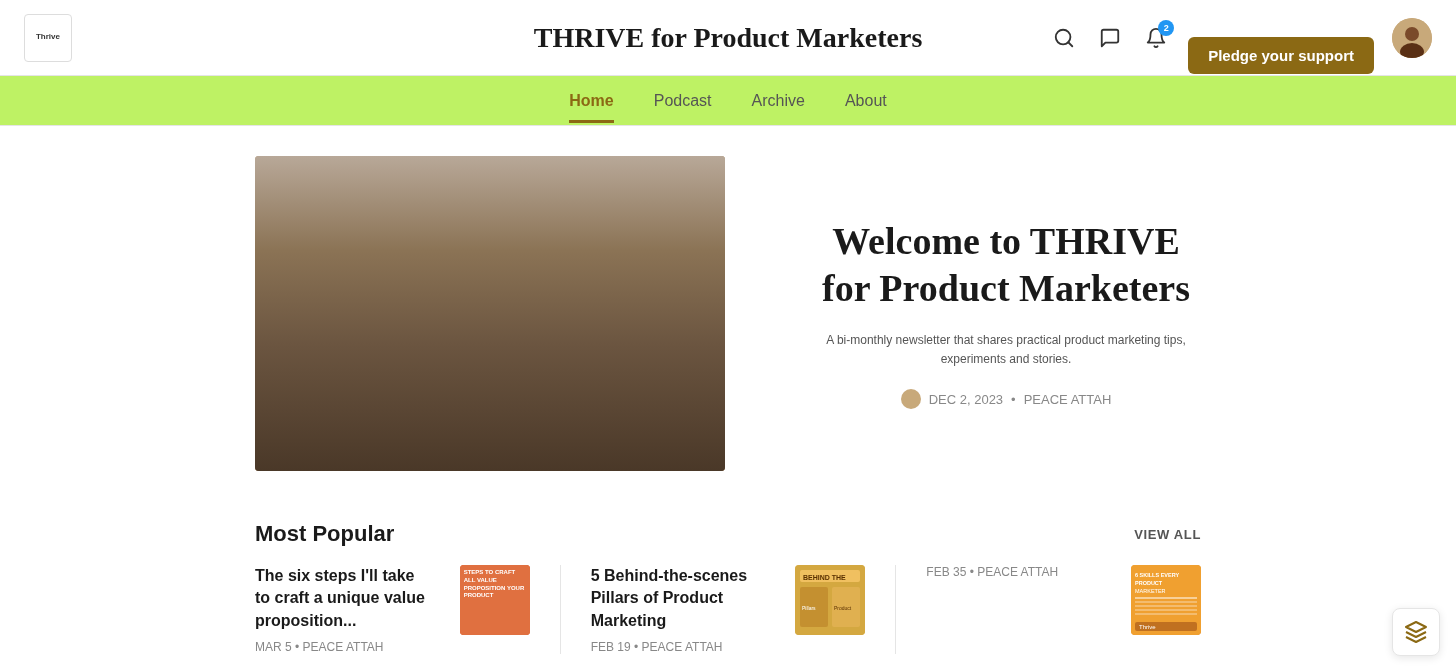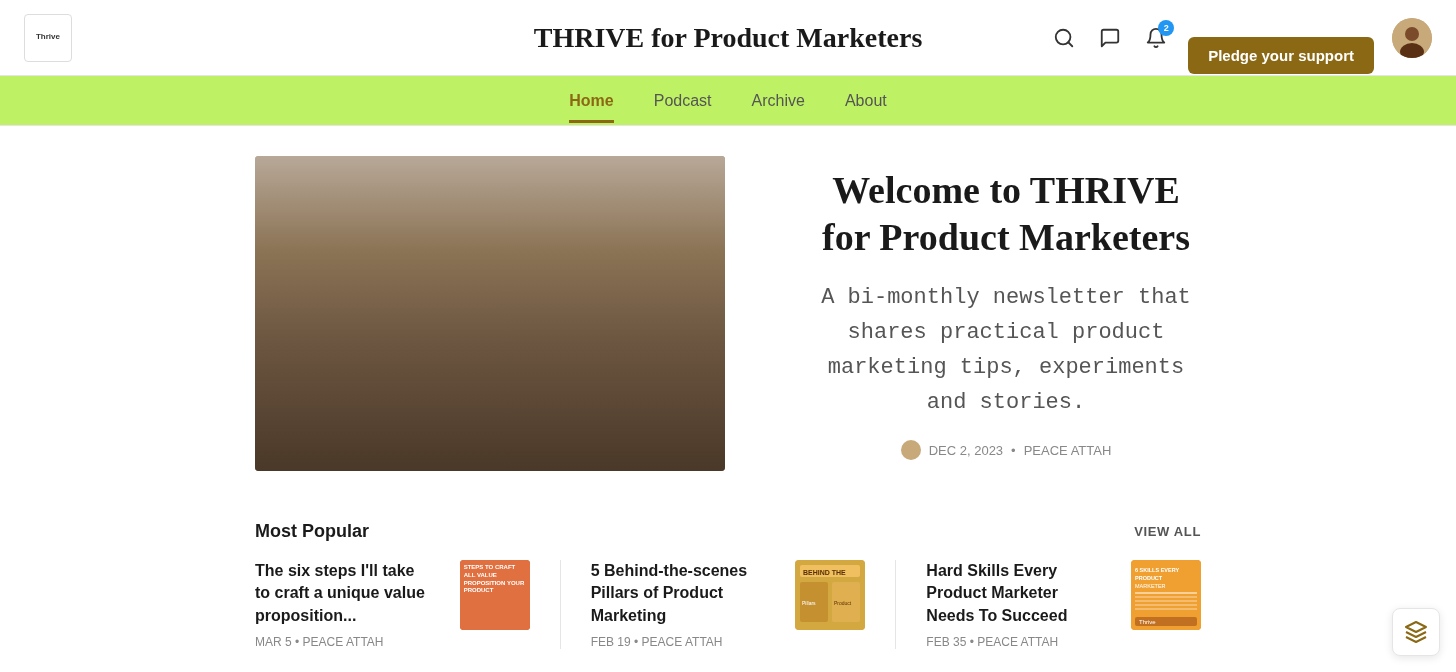--- a/index.html
+++ b/index.html
@@ -178,25 +178,25 @@
     }
     .hero-title {
       font-size: 38px;
       font-weight: 800;
       color: #1a1a1a;
       line-height: 1.25;
       margin-bottom: 18px;
       font-family: Georgia, serif;
     }
     .hero-subtitle {
-      font-size: 22px;
+      font-size: 12px;
       color: #555;
       line-height: 1.6;
       margin-bottom: 20px;
-      font-family: Liberation Mono, monospace;
+      font-family: Liberation Sans, sans-serif;
     }
     .hero-meta {
       display: flex;
       align-items: center;
       justify-content: center;
       gap: 8px;
       font-size: 13px;
       color: #888;
       font-family: sans-serif;
     }
@@ -213,21 +213,21 @@
       padding: 20px 255px 10px 255px;
       background: #fff;
     }
     .section-header {
       display: flex;
       align-items: center;
       justify-content: space-between;
       margin-bottom: 18px;
     }
     .section-title {
-      font-size: 18px;
+      font-size: 22px;
       font-weight: 700;
       color: #1a1a1a;
       font-family: sans-serif;
     }
     .view-all {
       font-size: 13px;
       color: #555;
       cursor: pointer;
       font-family: sans-serif;
       font-weight: 600;
@@ -473,21 +473,20 @@
           <rect x="5" y="22" width="28" height="40" rx="2" fill="#c49030"></rect>
           <rect x="37" y="22" width="28" height="40" rx="2" fill="#e0b050"></rect>
           <text x="7" y="45" font-size="5" fill="#fff" font-family="sans-serif">Pillars</text>
           <text x="39" y="45" font-size="5" fill="#5a3000" font-family="sans-serif">Product</text>
         </svg>
       </div>
     </div>
 
     <div class="article-card">
       <div class="article-text">
-        <div class="article-title">Hard Skills Every Product Marketer Needs To Succeed</div>
         <div class="article-meta">
           <span>FEB 35</span>
           <span> • </span>
           <span>PEACE ATTAH</span>
         </div>
       </div>
       <div class="article-thumb thumb-3">
         <svg width="70" height="70" viewBox="0 0 70 70" xmlns="http://www.w3.org/2000/svg">
           <rect width="70" height="70" fill="#f0a030"></rect>
           <text x="4" y="12" font-size="5.5" fill="#fff" font-family="sans-serif" font-weight="bold">6 SKILLS EVERY</text>

